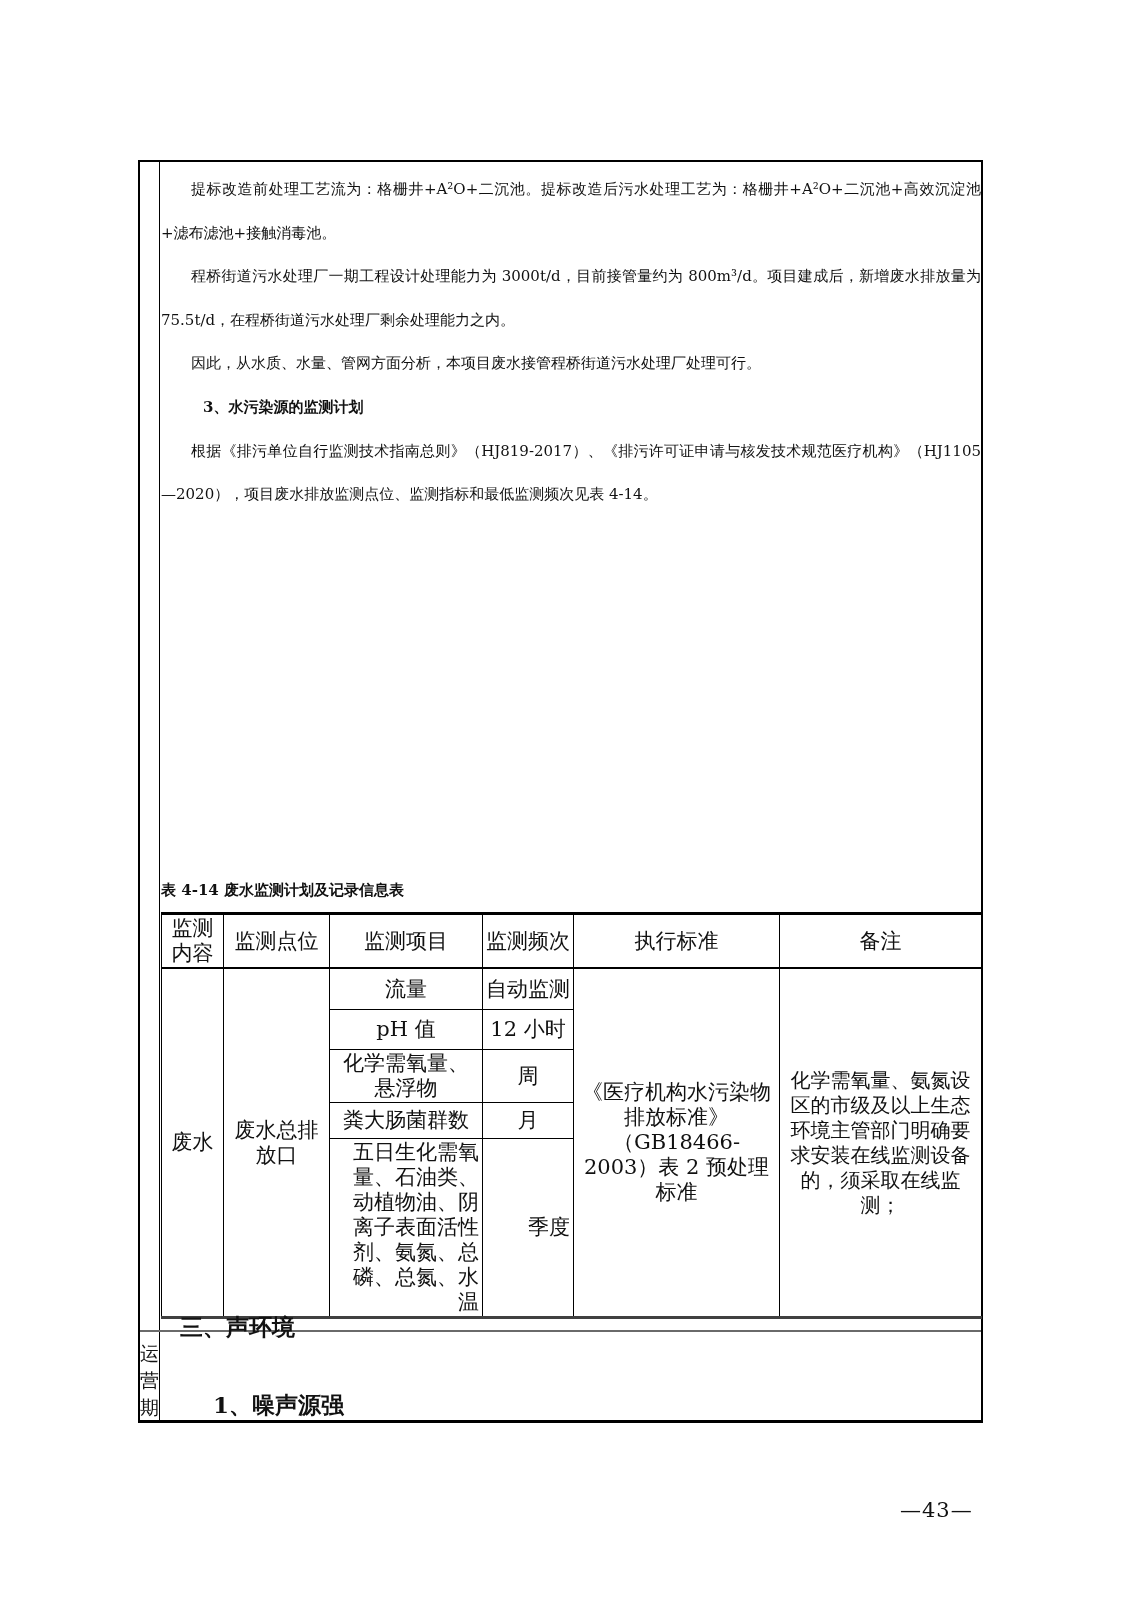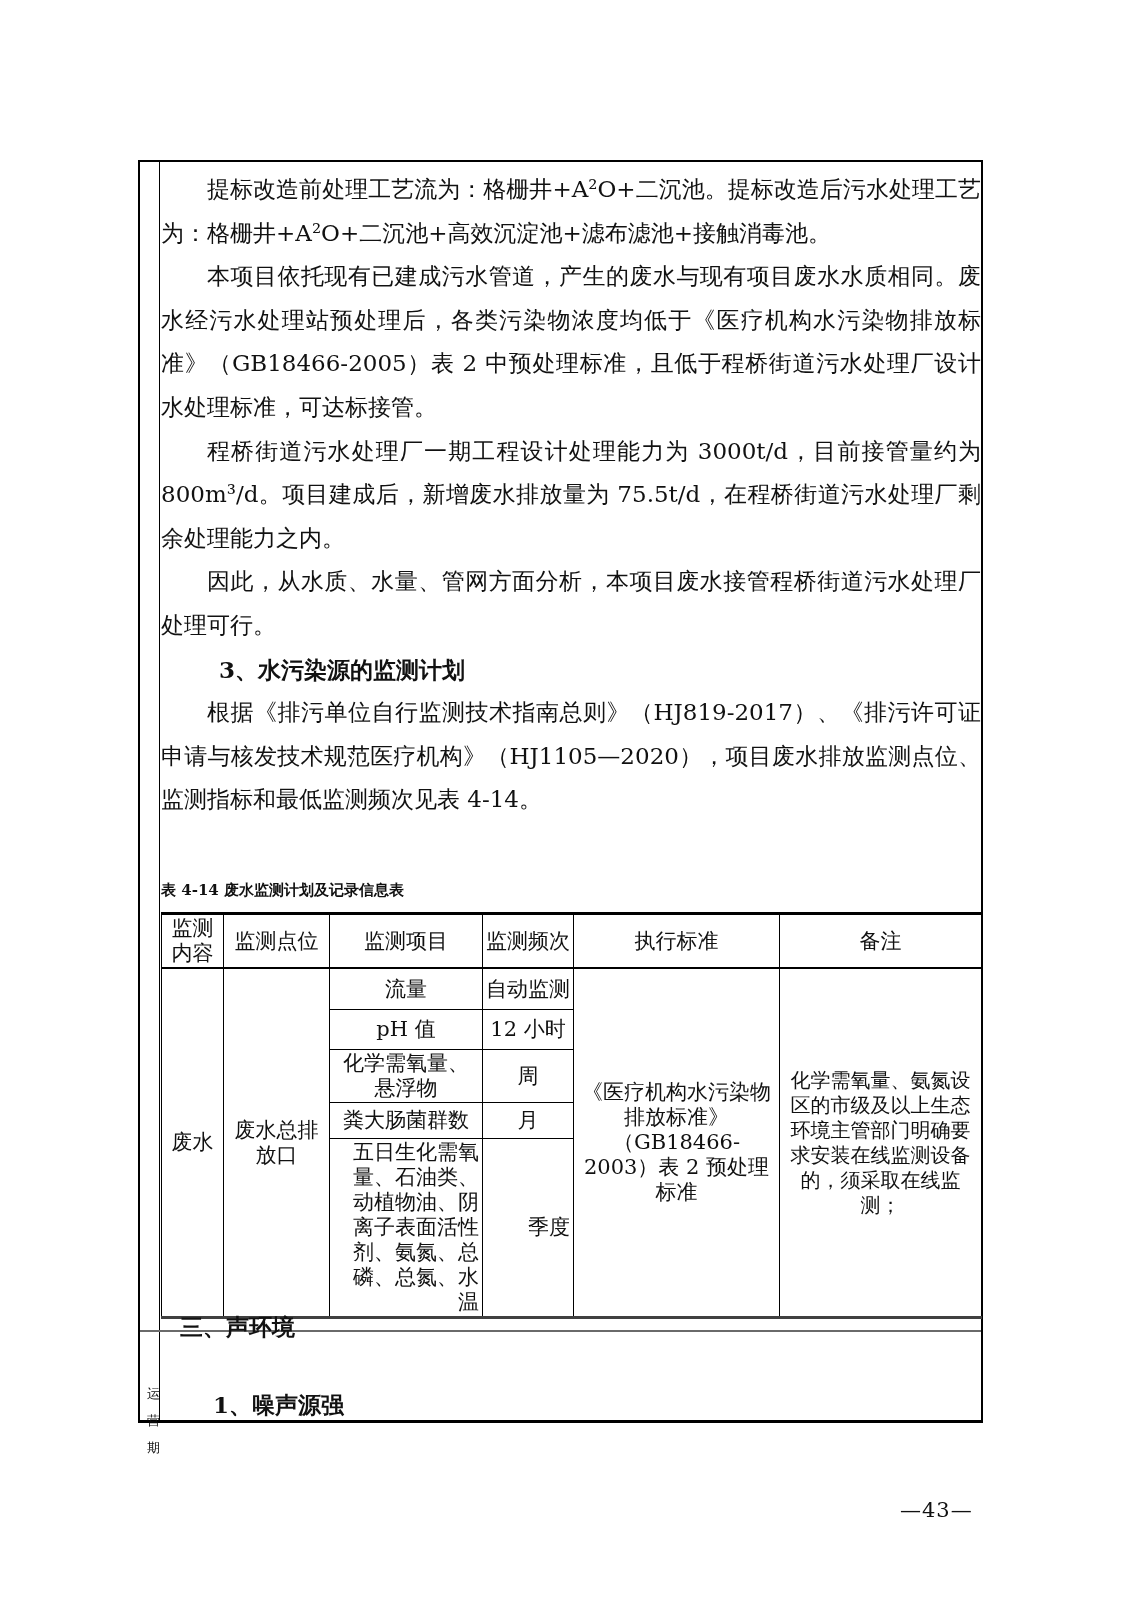--- a/index.html
+++ b/index.html
@@ -37,45 +37,44 @@
     width: 20px;
     height: 100%;
     border-right: 1px solid #000;
     box-sizing: border-box;
   }
   .side-label {
     position: absolute;
     left: 0;
     top: 1178px;
     width: 20px;
-    font-size: 13px;
+    font-size: 19px;
     line-height: 27px;
-    text-align: right;
+    text-align: left;
     word-break: break-all;
     letter-spacing: 0;
-    margin-top: 40px;
   }
 
   
   .content {
     position: absolute;
     left: 21px;
     top: 0;
     width: 820px;
     height: 100%;
   }
 
   .text-flow {
     position: absolute;
     left: 0;
     top: 6px;
     width: 820px;
     height: 700px;
     overflow: hidden;
-    font-size: 23px;
+    font-size: 15px;
     line-height: 43.6px;
     text-align: justify;
   }
   .text-flow p {
     margin: 0;
     text-indent: 2em;
   }
   .text-flow p.bold-heading {
     font-weight: bold;
     padding-left: 12px;
@@ -163,21 +162,20 @@
 <div class="doc-box">
 
   <div class="side-strip">
     <div class="side-label">运营期</div>
   </div>
 
   <div class="content">
 
     <div class="text-flow">
       <p>提标改造前处理工艺流为：格栅井+A²O+二沉池。提标改造后污水处理工艺为：格栅井+A²O+二沉池+高效沉淀池+滤布滤池+接触消毒池。</p>
-      <p>本项目依托现有已建成污水管道，产生的废水与现有项目废水水质相同。废水经污水处理站预处理后，各类污染物浓度均低于《医疗机构水污染物排放标准》（GB18466-2005）表 2 中预处理标准，且低于程桥街道污水处理厂设计水处理标准，可达标接管。</p>
       <p>程桥街道污水处理厂一期工程设计处理能力为 3000t/d，目前接管量约为 800m³/d。项目建成后，新增废水排放量为 75.5t/d，在程桥街道污水处理厂剩余处理能力之内。</p>
       <p>因此，从水质、水量、管网方面分析，本项目废水接管程桥街道污水处理厂处理可行。</p>
       <p class="bold-heading">3、水污染源的监测计划</p>
       <p>根据《排污单位自行监测技术指南总则》（HJ819-2017）、《排污许可证申请与核发技术规范医疗机构》（HJ1105—2020），项目废水排放监测点位、监测指标和最低监测频次见表 4-14。</p>
     </div>
 
     <div class="table-block">
       <div class="table-caption">表 4-14 废水监测计划及记录信息表</div>
 
       <table class="t414">

